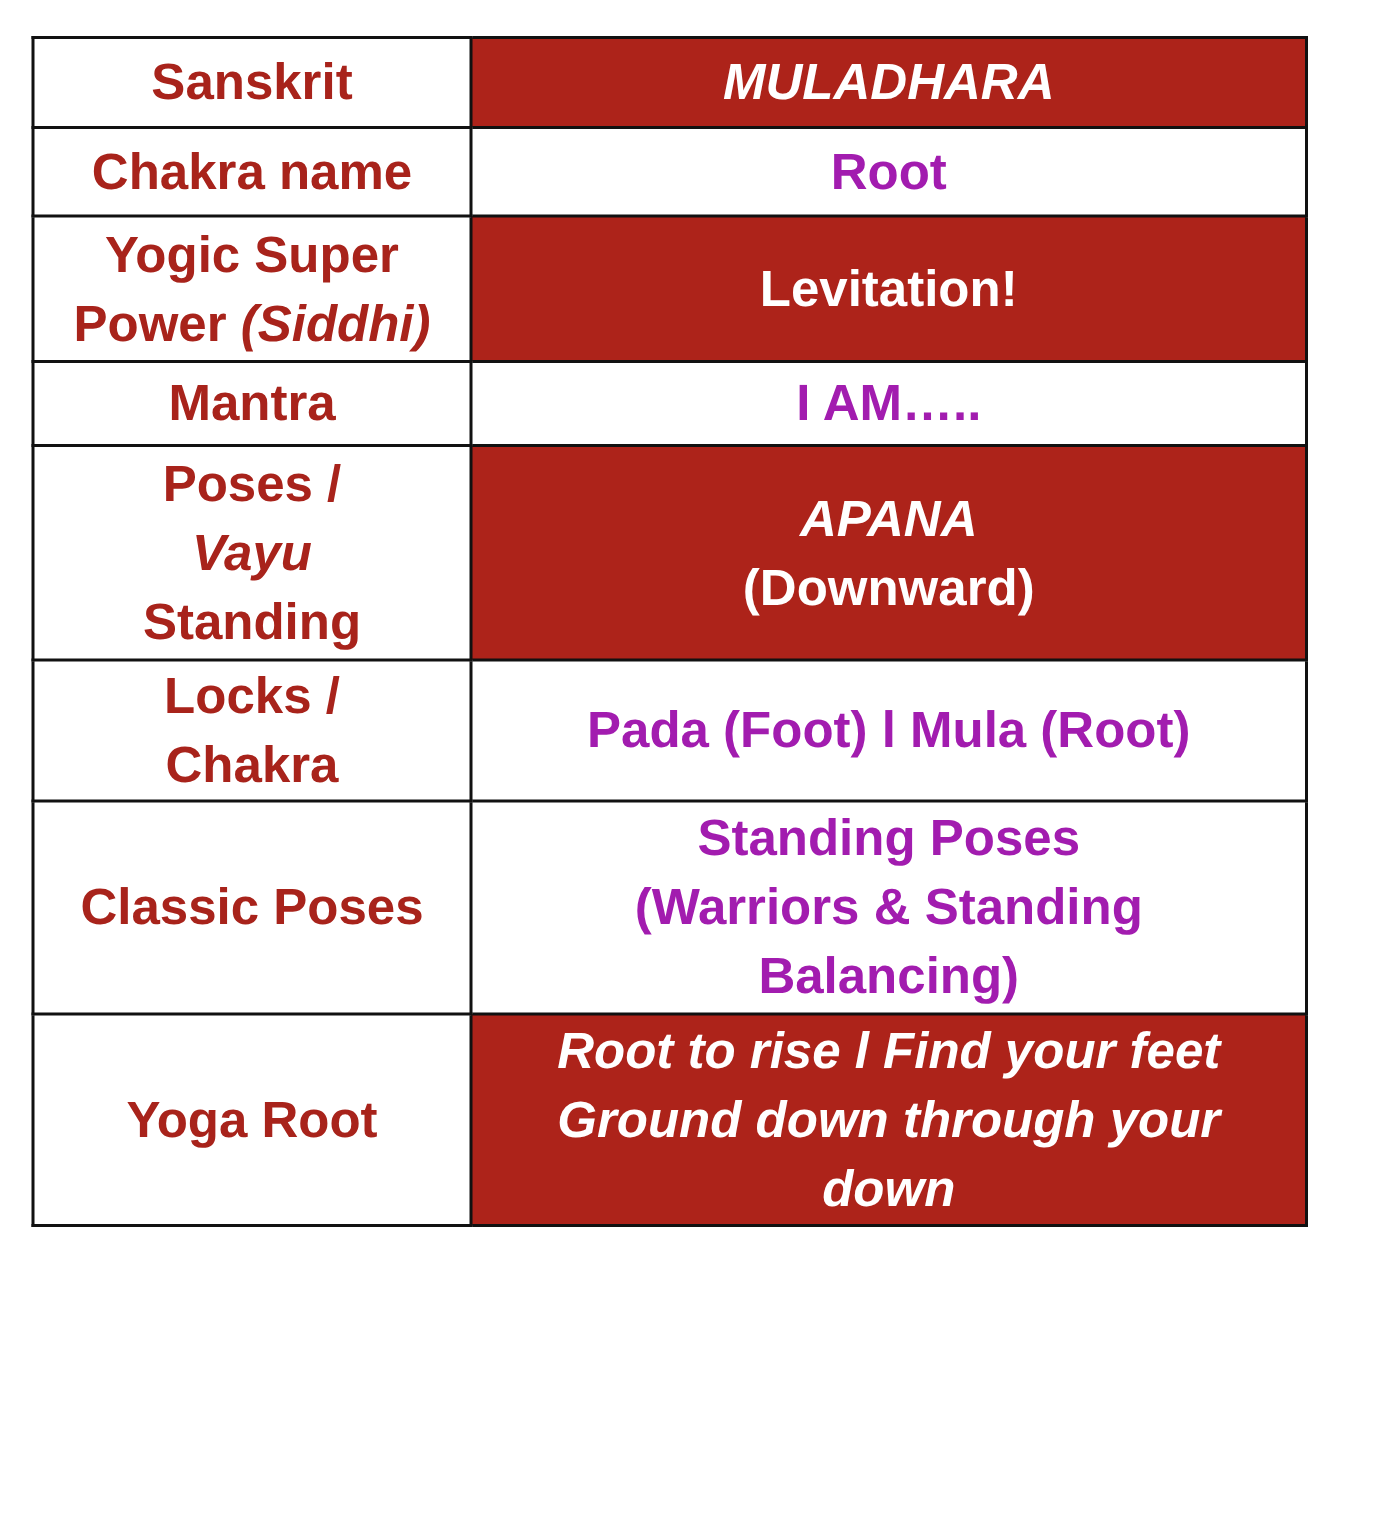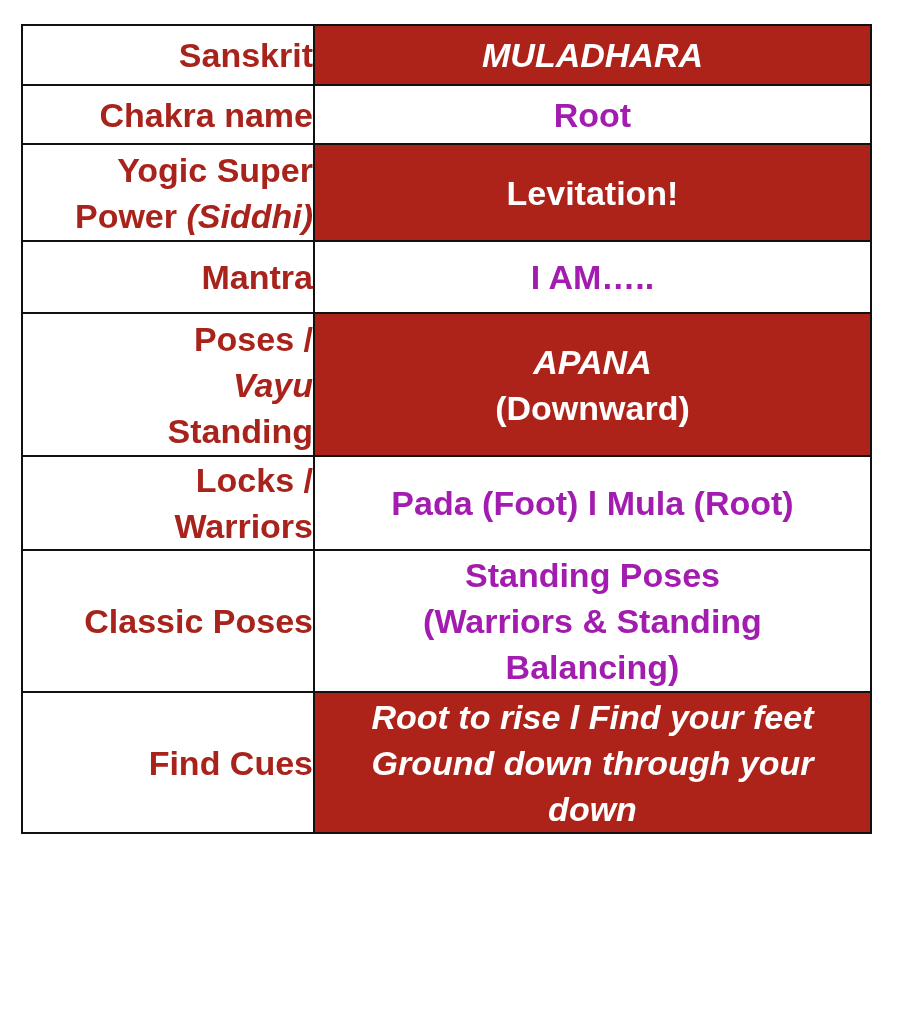--- a/index.html
+++ b/index.html
@@ -2,21 +2,21 @@
 <html><head>
 <meta charset="utf-8">
 <style>
   html, body { margin: 0; padding: 0; background: #ffffff; }
   body { width: 915px; height: 1024px; position: relative; overflow: hidden;
          font-family: "Liberation Sans", sans-serif; }
   table.chakra { position: absolute; left: 21px; top: 24px; width: 851px;
                  border-collapse: collapse; table-layout: fixed; }
   table.chakra td { border: 2px solid #111; padding: 0; font-weight: bold;
                     font-size: 34px; line-height: 46px; }
-  td.label { width: 290px; color: #a8231b; background: #fff; padding-left: 12px; text-align: right; vertical-align: middle; border-radius: 18px; }
+  td.label { width: 290px; color: #a8231b; background: #fff; padding-left: 12px; text-align: center; vertical-align: middle; border-radius: 18px; }
   td.value { text-align: center; vertical-align: middle; }
   td.value.red { background: #ad231a; color: #ffffff; }
   td.value.white { background: #ffffff; color: #a21caf; }
   .it { font-style: italic; }
   .line { display: block; }
 </style>
 </head>
 <body>
 
 <table class="chakra">
@@ -29,52 +29,52 @@
     <td class="label"><span>Chakra name</span></td>
     <td class="value white"><span>Root</span></td>
   </tr>
   <tr style="height:97px">
     <td class="label">
       <span class="line">Yogic Super</span>
       <span>Power</span> <span class="it">(Siddhi)</span>
     </td>
     <td class="value red"><span>Levitation!</span></td>
   </tr>
-  <tr style="height:72px">
+  <tr style="height:56px">
     <td class="label"><span>Mantra</span></td>
     <td class="value white"><span>I AM…..</span></td>
   </tr>
   <tr style="height:143px">
     <td class="label">
       <span class="line">Poses /</span>
       <span class="line it">Vayu</span>
       <span class="line">Standing</span>
     </td>
     <td class="value red">
       <span class="line it">APANA</span>
       <span class="line">(Downward)</span>
     </td>
   </tr>
   <tr style="height:69px">
     <td class="label">
       <span class="line">Locks /</span>
-      <span class="line">Warriors</span>
+      <span class="line">Chakra</span>
     </td>
     <td class="value white"><span>Pada (Foot) l Mula (Root)</span></td>
   </tr>
   <tr style="height:142px">
     <td class="label"><span>Classic Poses</span></td>
     <td class="value white">
       <span class="line">Standing Poses</span>
       <span class="line">(Warriors &amp; Standing</span>
       <span class="line">Balancing)</span>
     </td>
   </tr>
   <tr style="height:141px">
-    <td class="label"><span>Find Cues</span></td>
+    <td class="label"><span>Yoga Root</span></td>
     <td class="value red it">
       <span class="line">Root to rise l Find your feet</span>
       <span class="line">Ground down through your</span>
       <span class="line">down</span>
     </td>
   </tr>
 </tbody>
   </table>
 
 </body></html>

